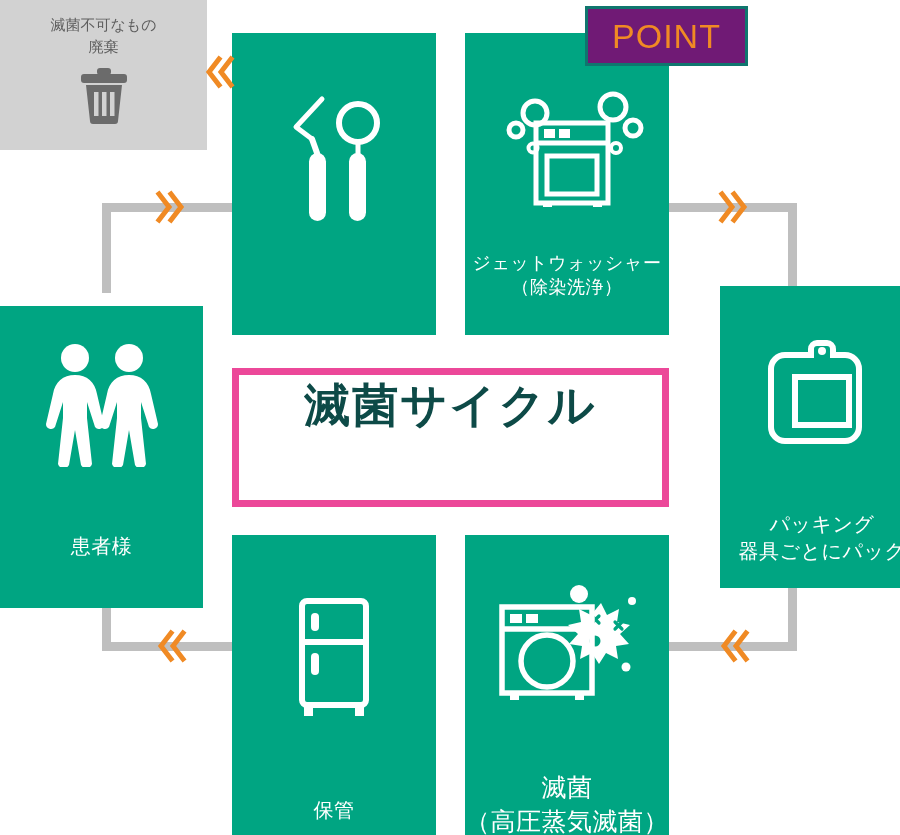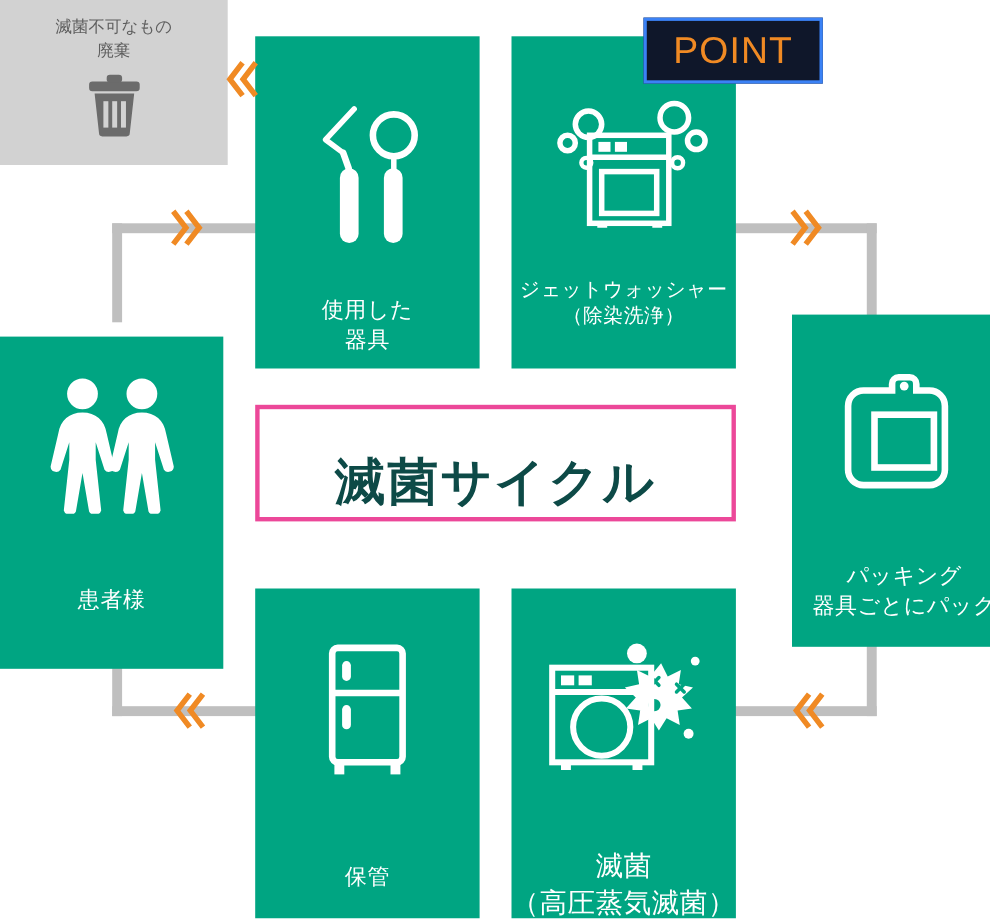--- a/index.html
+++ b/index.html
@@ -48,44 +48,43 @@
     font-size:15px;
     text-align:center;
     line-height:1.45;
     white-space:pre-line;
   }
   .discard-icon{margin-top:6px;}
 
   
   .center-box{
     position:absolute;
-    left:232px;top:368px;width:437px;height:106px;
+    left:232px;top:368px;width:437px;height:139px;
     background:#ffffff;
-    border:4px solid #ec4899;
+    border:7px solid #ec4899;
     box-sizing:border-box;
-    display:flex;align-items:flex-end;justify-content:center;
+    display:flex;align-items:flex-start;justify-content:center;
   }
   .center-title{
     color:#0d4a47;
     font-size:46px;
     font-weight:bold;
     letter-spacing:2px;
     white-space:nowrap;
   }
 
   
   .point-badge{
     position:absolute;
     left:585px;top:6px;width:163px;height:60px;
-    background:#0f172a;
-    border:3px solid #3b82f6;
+    background:#701a75;
+    border:3px solid #0f766e;
     box-sizing:border-box;
     display:flex;align-items:center;justify-content:center;
     z-index:8;
-    margin-top:10px;
   }
   .point-text{
     color:#f08a24;
     font-size:34px;
     letter-spacing:1px;
     line-height:1;
   }
 
   
   .line{position:absolute;background:#bfbfbf;}
@@ -182,22 +181,20 @@
 
         <path d="M44 8 L18 36 L34 48" fill="none" stroke="#ffffff" stroke-width="5" stroke-linejoin="round" stroke-linecap="round"></path>
         <path d="M34 48 L39 62" fill="none" stroke="#ffffff" stroke-width="6" stroke-linecap="round"></path>
         <rect x="31" y="62" width="17" height="68" rx="8.5" fill="#ffffff"></rect>
 
         <circle cx="80" cy="32" r="19" fill="none" stroke="#ffffff" stroke-width="6"></circle>
         <path d="M80 51 L80 64" fill="none" stroke="#ffffff" stroke-width="5"></path>
         <rect x="71" y="62" width="17" height="68" rx="8.5" fill="#ffffff"></rect>
       </svg>
     </div>
-    <div class="card-label" style="margin-top:38px;">使用した
-器具</div>
   </div>
 
   <div class="card" style="left:465px;top:33px;width:204px;height:302px;padding-top:52px;">
     <div class="icon-wrap">
       <svg width="156" height="122" viewBox="0 0 156 122" aria-hidden="true">
         <g fill="none" stroke="#ffffff" stroke-width="5">
 
           <circle cx="46" cy="28" r="12"></circle>
           <circle cx="27" cy="45" r="7"></circle>
           <circle cx="44" cy="63" r="4.5" stroke-width="4"></circle>
@@ -260,21 +257,21 @@
         <rect x="21" y="37" width="12" height="9" fill="#ffffff"></rect>
         <rect x="37" y="37" width="12" height="9" fill="#ffffff"></rect>
         <rect x="21" y="116" width="9" height="7" fill="#ffffff"></rect>
         <rect x="86" y="116" width="9" height="7" fill="#ffffff"></rect>
       </svg>
     </div>
     <div class="card-label" style="margin-top:64px;font-size:25px;">滅菌
 （高圧蒸気滅菌）</div>
   </div>
 
-  <div class="card" style="left:232px;top:535px;width:204px;height:300px;padding-top:48px;">
+  <div class="card" style="left:232px;top:535px;width:204px;height:300px;padding-top:60px;">
     <div class="icon-wrap">
       <svg width="100" height="124" viewBox="0 0 100 124" aria-hidden="true">
         <g fill="none" stroke="#ffffff" stroke-width="6">
           <rect x="18" y="6" width="64" height="104" rx="5"></rect>
           <line x1="18" y1="47" x2="82" y2="47"></line>
         </g>
         <rect x="27" y="18" width="8" height="18" rx="4" fill="#ffffff"></rect>
         <rect x="27" y="58" width="8" height="22" rx="4" fill="#ffffff"></rect>
         <rect x="20" y="110" width="9" height="11" fill="#ffffff"></rect>
         <rect x="71" y="110" width="9" height="11" fill="#ffffff"></rect>

